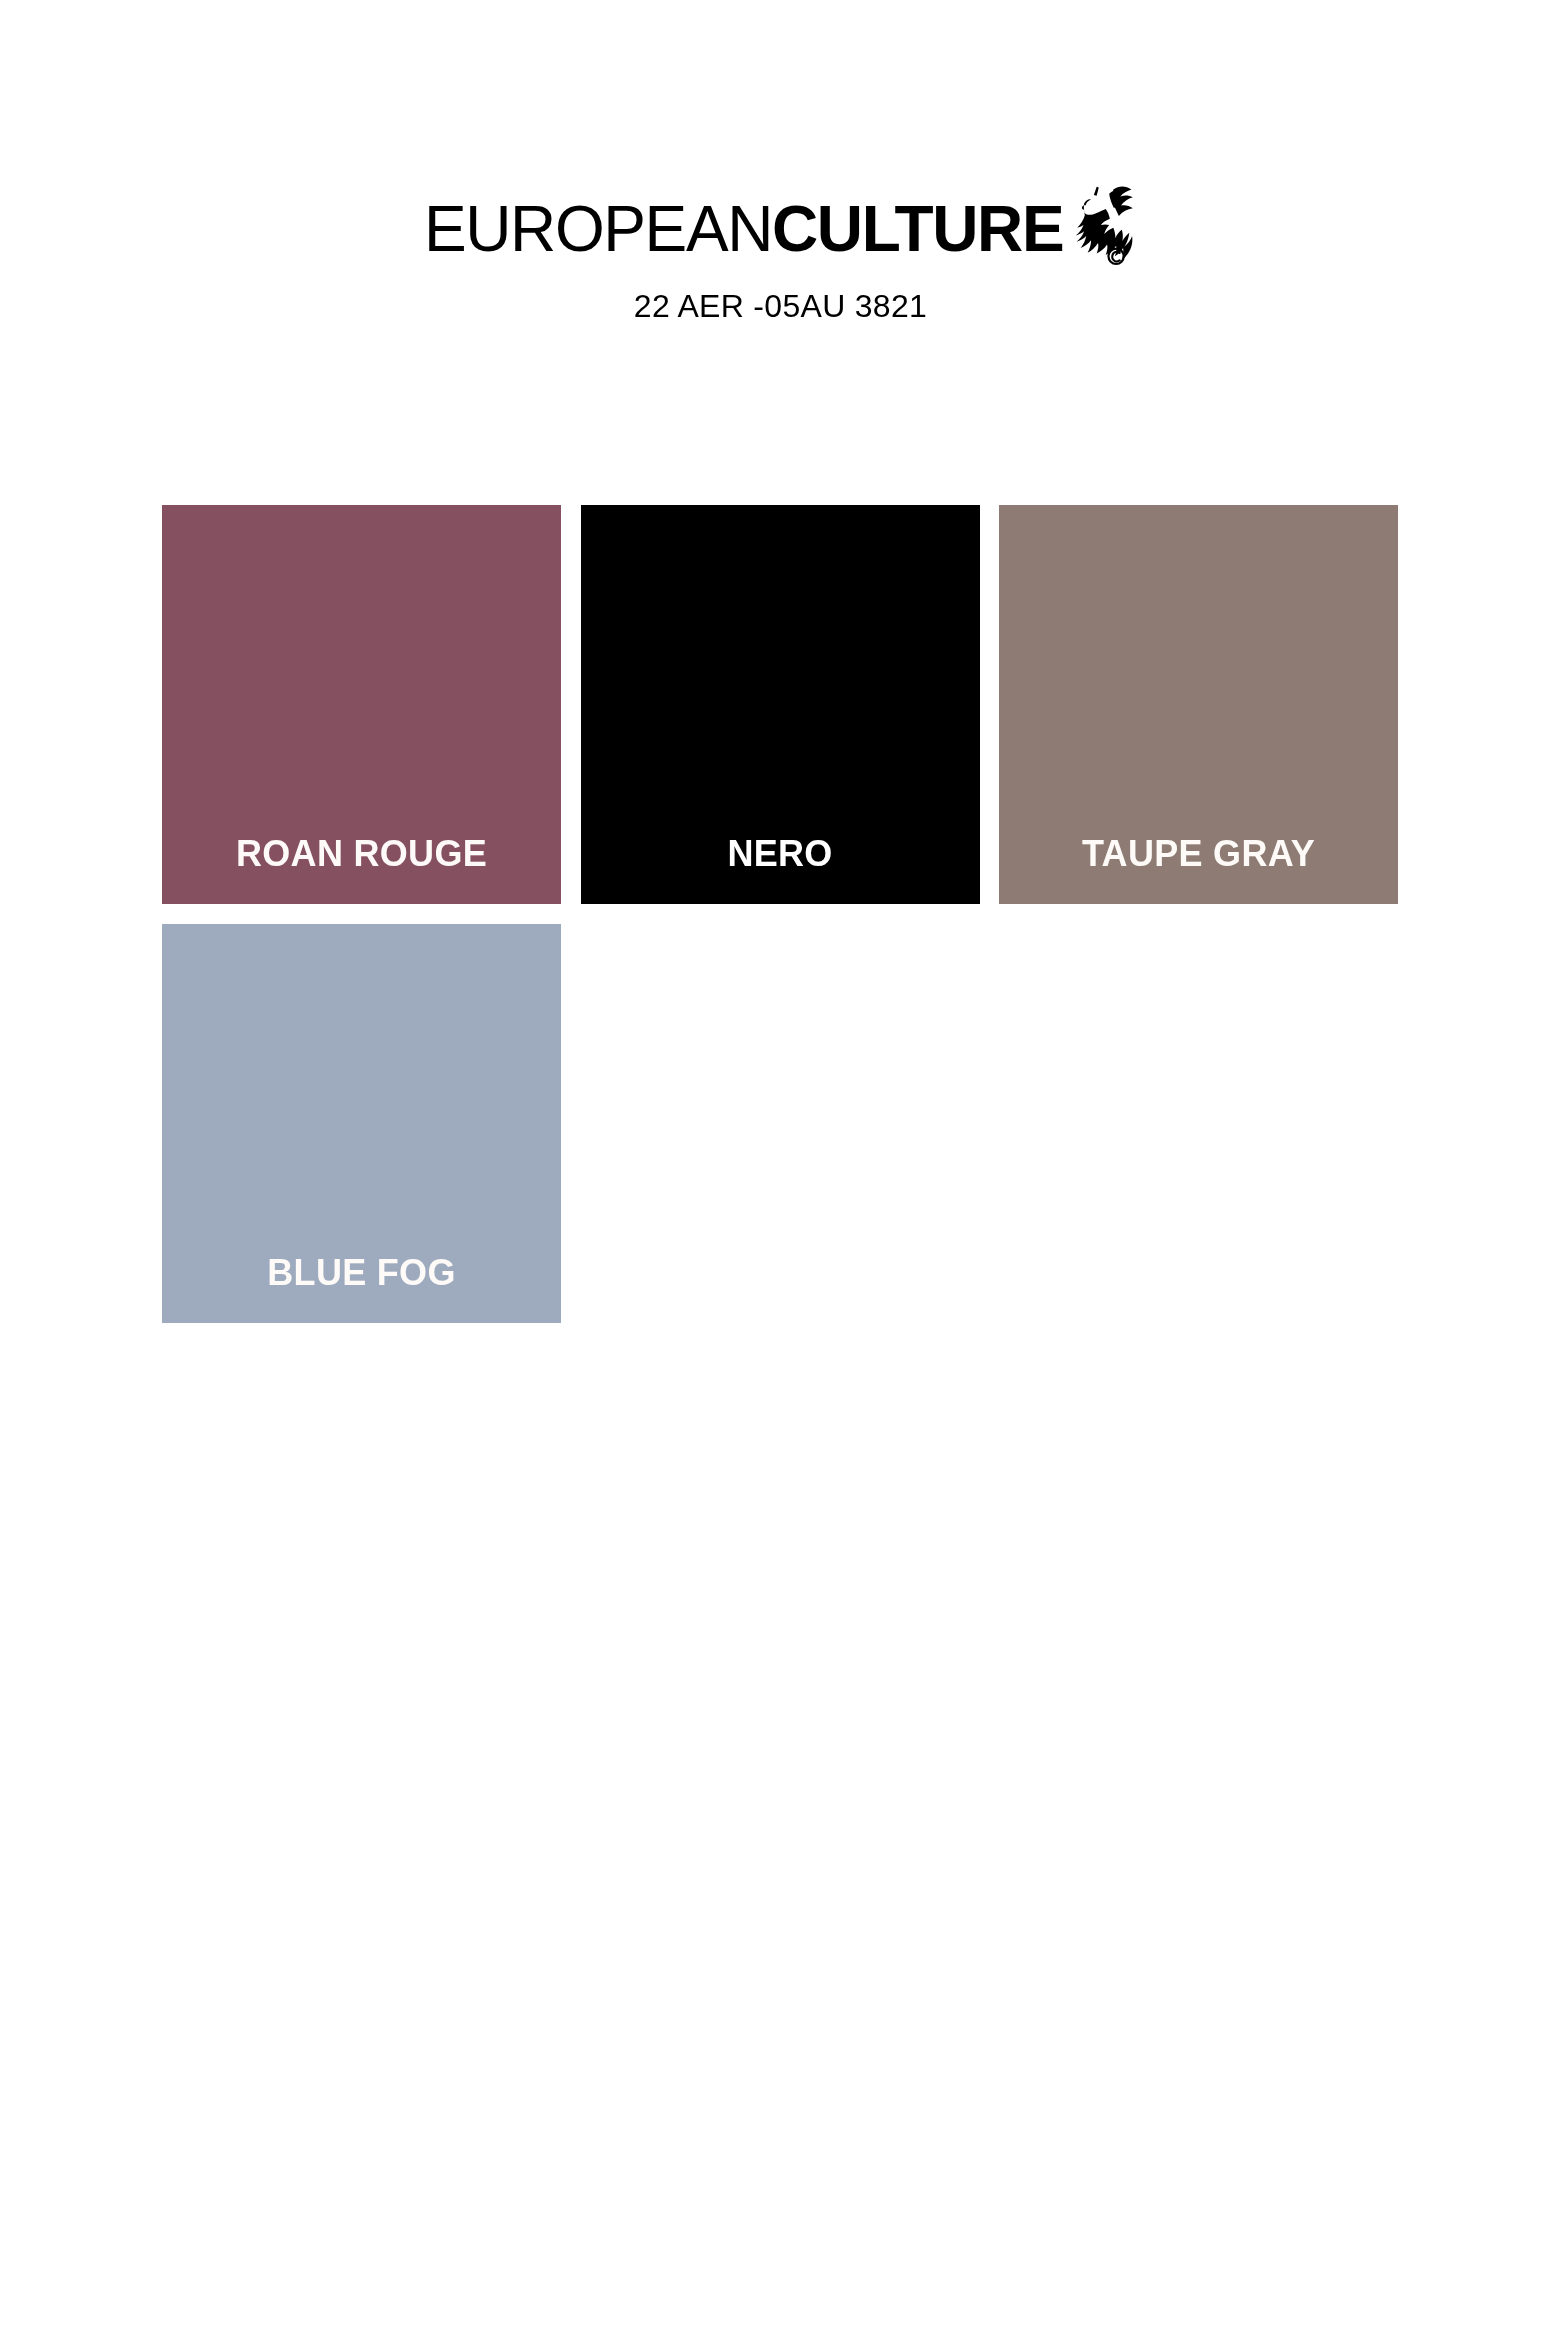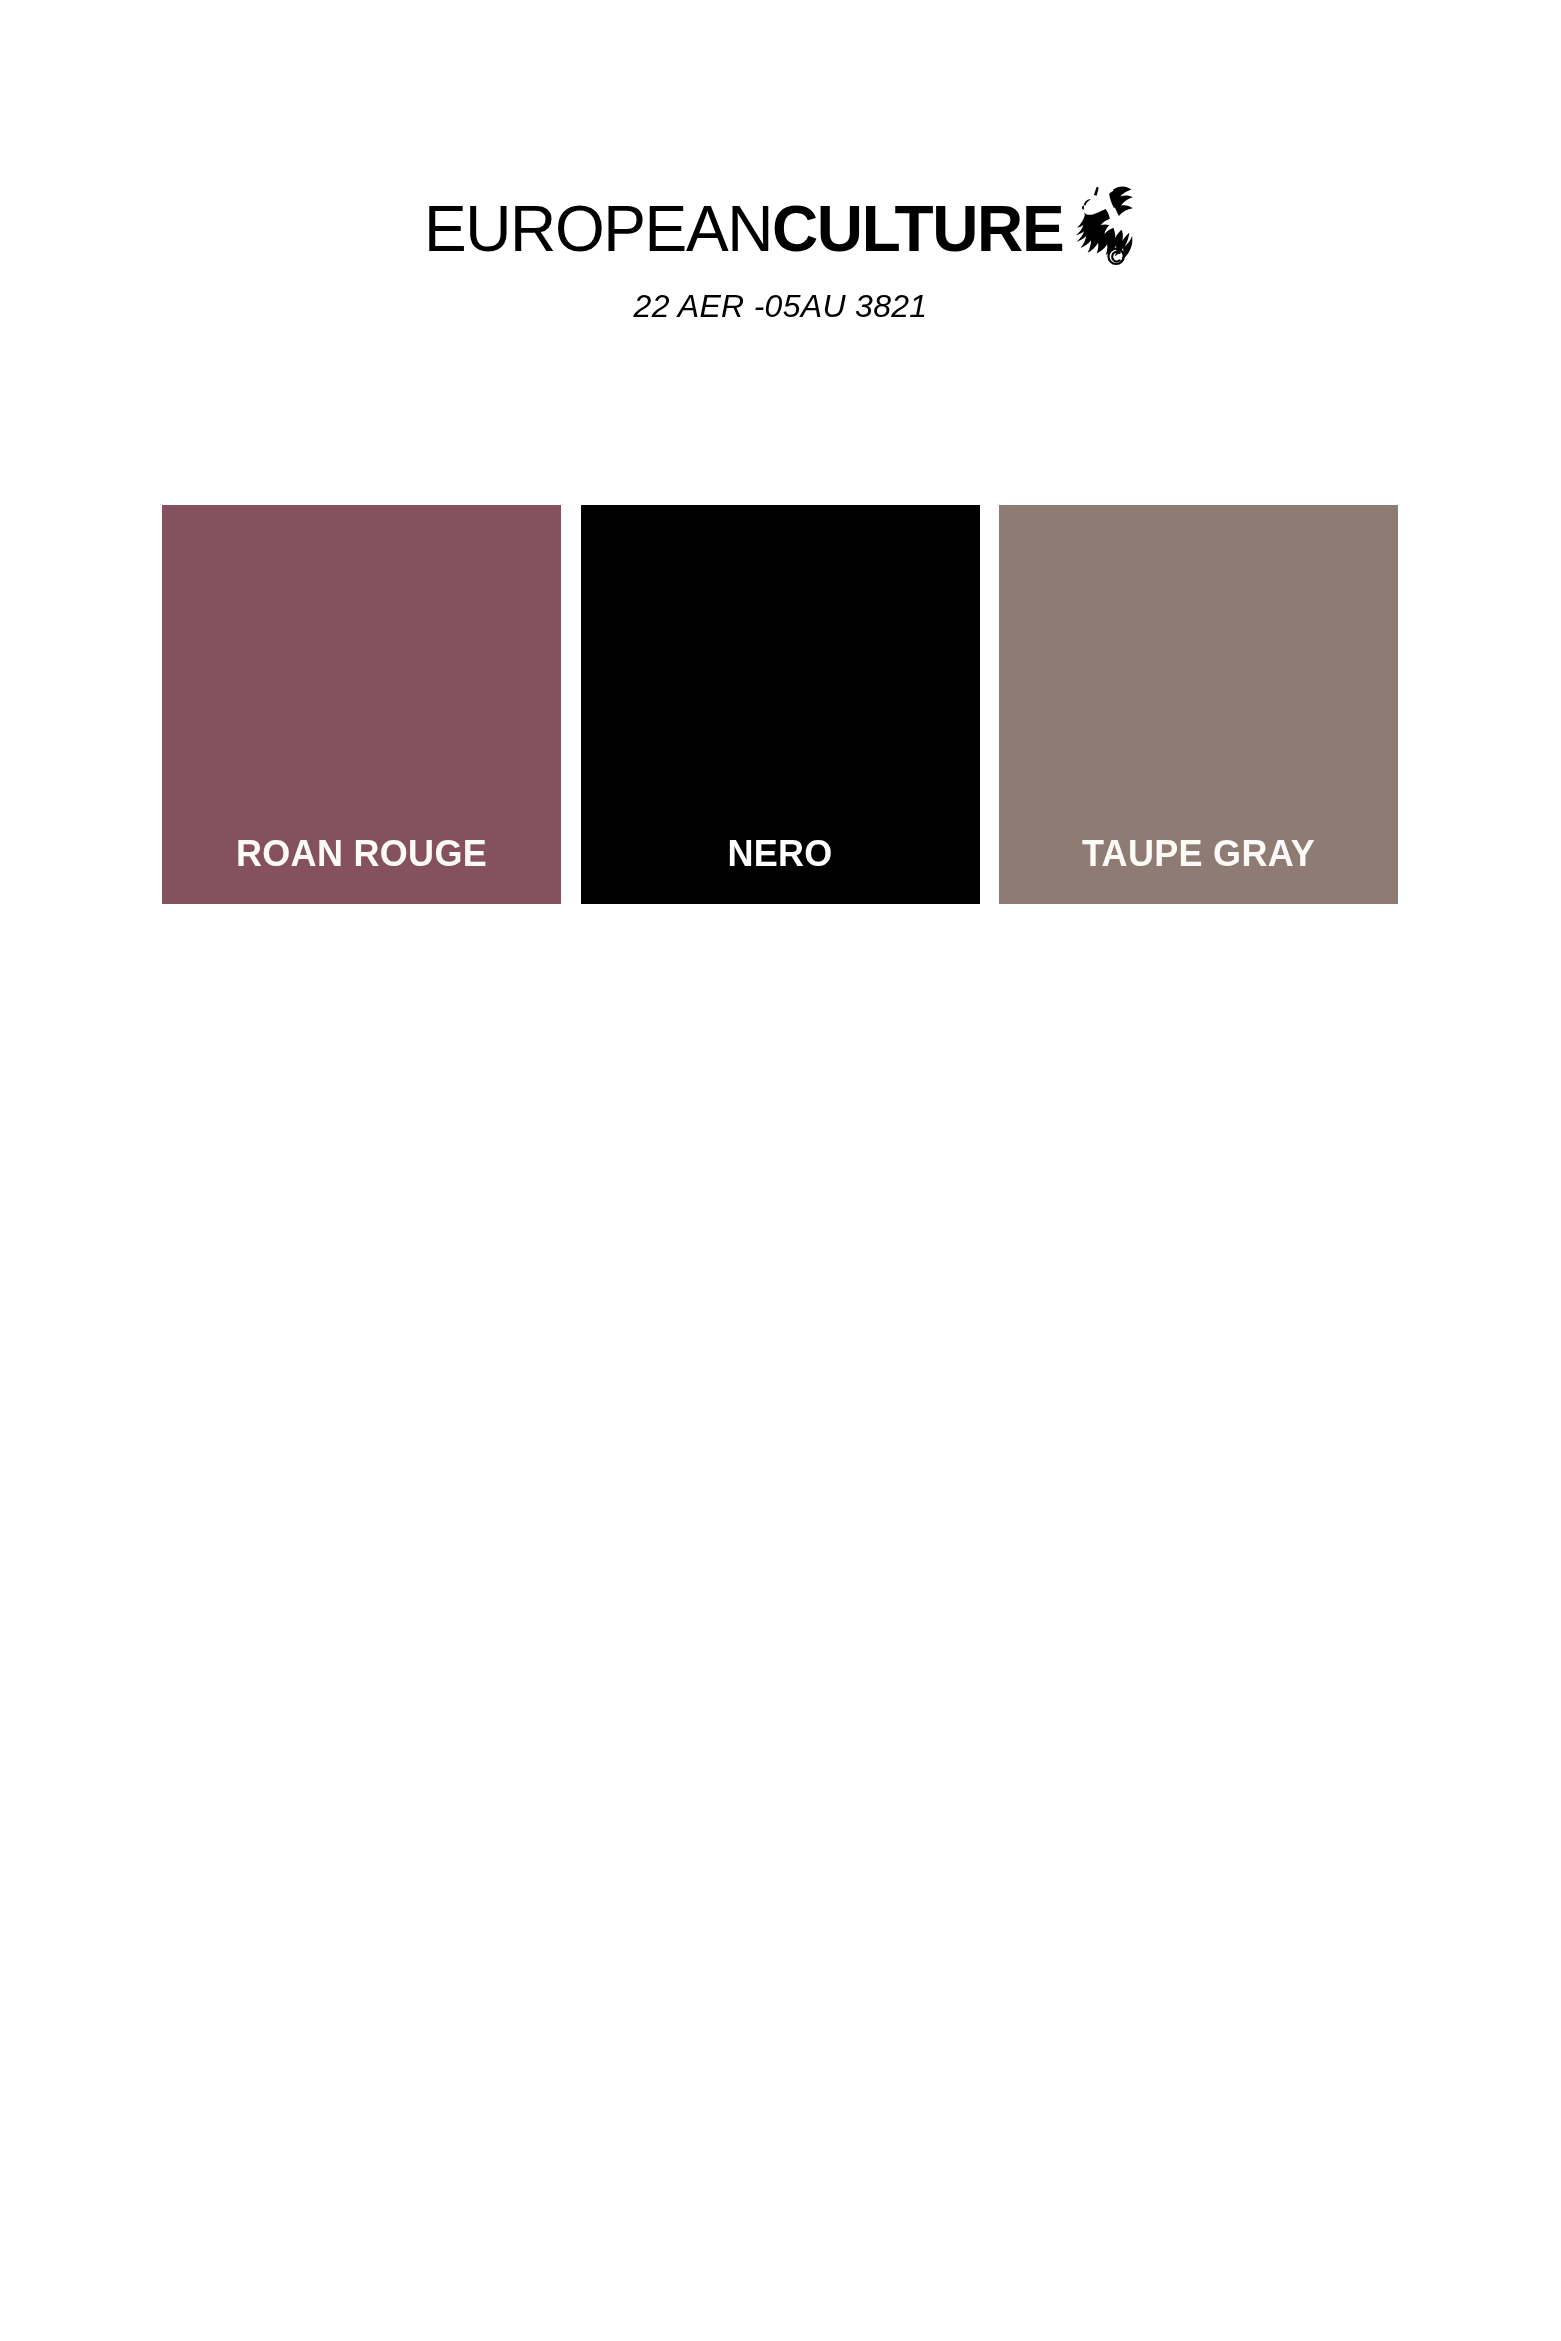--- a/index.html
+++ b/index.html
@@ -78,21 +78,20 @@
     left: 0;
     top: 287px;
     width: 1561px;
     text-align: center;
     font-family: "Liberation Sans", sans-serif;
     font-size: 32px;
     font-weight: 400;
     color: #000000;
     letter-spacing: 0.3px;
     line-height: 1.2;
-    font-style: italic;
   }
 
   
   .swatch-grid {
     position: absolute;
     left: 162px;
     top: 505px;
     width: 1237px;
     display: grid;
     grid-template-columns: repeat(3, 399px);
@@ -170,17 +169,20 @@
 
 
     <div class="swatch" style="background-color: rgb(0, 0, 0);">
       <div class="swatch-label on-dark" style="color: rgb(255, 255, 255);">NERO</div>
     </div>
 
     <div class="swatch" style="background-color: rgb(142, 124, 116);">
       <div class="swatch-label" style="color: rgb(253, 250, 247);">TAUPE GRAY</div>
     </div>
 
+    <div class="swatch" style="background-color: rgb(158, 170, 189);">
+      <div class="swatch-label" style="color: rgb(253, 250, 247);">BLUE FOG</div>
+    </div>
 
   </div>
 
 </div>
 
 
 </body></html>

